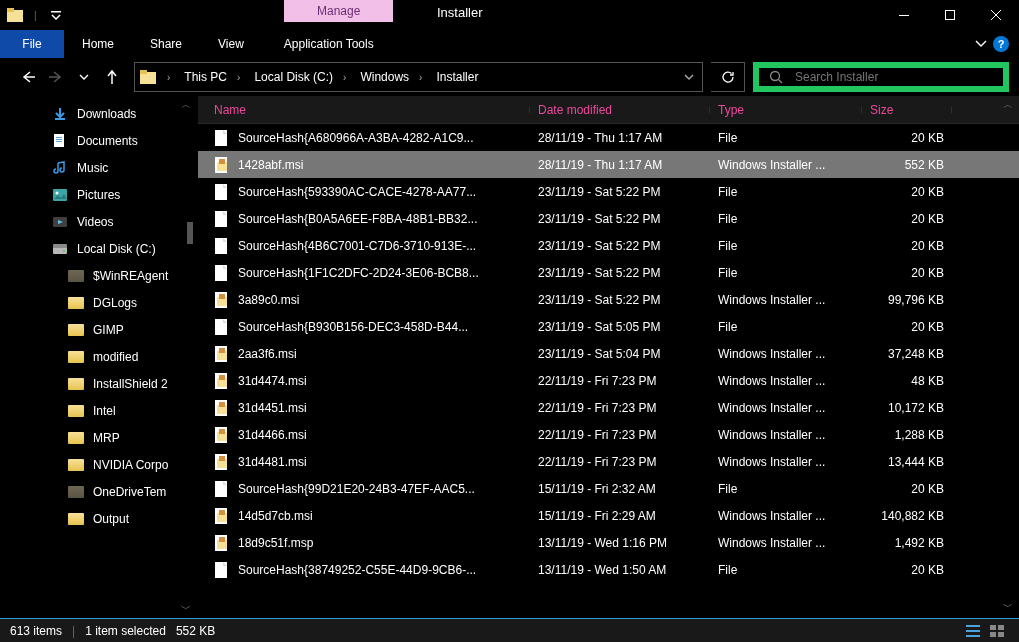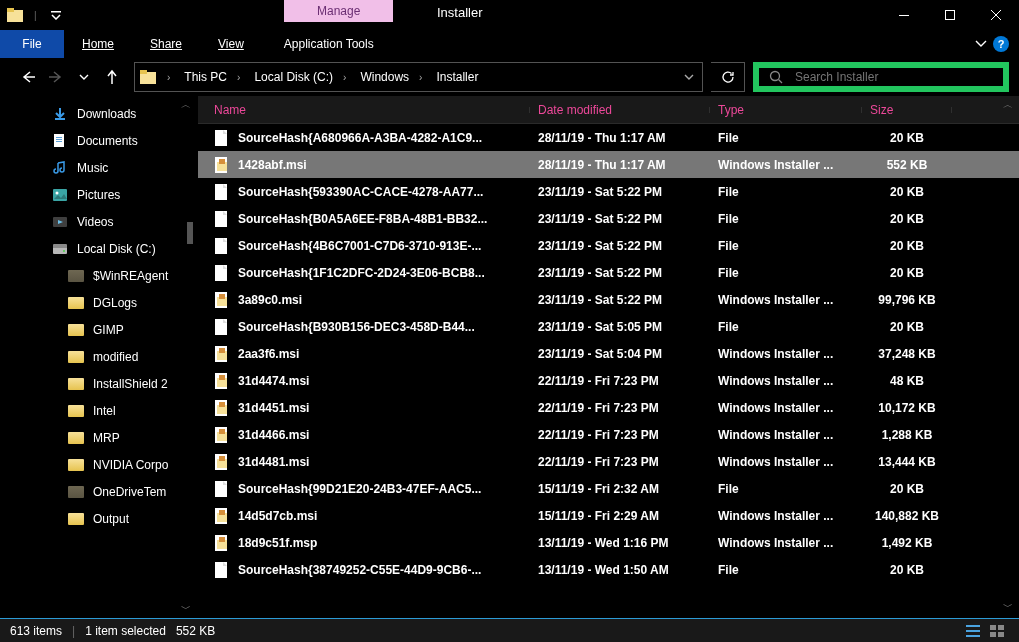--- a/index.html
+++ b/index.html
@@ -12,21 +12,21 @@
   .qat-divider { color: #666; padding: 0 4px; font-size:10px; align-self:center;}
   .manage-tab-wrap { position:absolute; left:284px; top:0; }
   .manage-tab { background: #f1bfe8; color:#6b2f73; font-size:12px; padding: 4px 33px; }
   .title-label { position:absolute; left:437px; top:5px; font-size:13px; }
   .win-controls { margin-left:auto; display:flex; }
   .win-btn { width:46px; height:30px; display:flex; align-items:center; justify-content:center; }
 
   
   .menubar { height: 28px; display:flex; align-items:stretch; }
   .file-btn { background:#0f4aa8; color:#fff; width:64px; display:flex; align-items:center; justify-content:center; font-size:12px; }
-  .menu-item { padding: 0 18px; display:flex; align-items:center; font-size:12px;text-decoration:underline; }
+  .menu-item { padding: 0 18px; display:flex; align-items:center; font-size:12px; }
   .app-tools { color:#fff; padding:0 22px; display:flex; align-items:center; font-size:12px; }
   .menu-right { margin-left:auto; display:flex; align-items:center; gap:6px; padding-right:10px; }
   .help-circle { width:16px; height:16px; border-radius:50%; background:#0078d7; color:#fff; display:flex; align-items:center; justify-content:center; font-size:11px; font-weight:bold; }
 
   
   .navbar { height: 38px; display:flex; align-items:center; padding: 4px 10px 4px 14px; gap:0; }
   .nav-arrow { width:28px; height:28px; display:flex; align-items:center; justify-content:center; color:#fff; }
   .nav-arrow.disabled { color:#555; }
   .breadcrumb-bar { flex:1; height:30px; border:1px solid #535353; display:flex; align-items:center; margin:0 8px; }
   .bc-icon { width:26px; display:flex; align-items:center; justify-content:center; }
@@ -55,27 +55,27 @@
   
   .content { flex:1; position:relative; overflow:hidden; }
   .cols-header { height:28px; display:flex; align-items:center; border-bottom:1px solid #2a2a2a; background:#191919; padding-left:8px;}
   .col-h { font-size:12px; color:#ec4899; padding: 0 8px; position:relative; }
   .col-h.name { width: 324px; }
   .col-h.date { width: 180px; }
   .col-h.type { width: 152px; }
   .col-h.size { width: 90px; text-align:left;}
   .col-h::after{ content:""; position:absolute; right:0; top:4px; bottom:4px; width:1px; background:#2f2f2f;}
   .rows { overflow:hidden; height: calc(100% - 28px); position:relative;}
-  .row { height:27px; display:flex; align-items:center; padding-left:8px; font-size:12px;font-weight:bold; }
+  .row { height:27px; display:flex; align-items:center; padding-left:8px; font-size:12px; }
   .row.selected { background:#777777; }
   .cell { padding:0 8px; white-space:nowrap; overflow:hidden; text-overflow:ellipsis; }
   .cell.name { width:324px; display:flex; align-items:center; gap:8px; }
   .cell.date { width:180px; }
   .cell.type { width:152px; }
-  .cell.size { width:90px; text-align:center; }
+  .cell.size { width:90px; text-align:right; }
   .file-ic { width:16px; height:18px; flex-shrink:0; }
 
   
   .statusbar { height:24px; background:#191919; border-top:1px solid #2c9bd6; display:flex; align-items:center; padding:0 10px; font-size:12px; gap:10px;}
   .status-sep { color:#666; }
   .status-right { margin-left:auto; display:flex; }
   .view-toggle { width:24px; height:20px; display:flex; align-items:center; justify-content:center;}
 
   .content-scroll-up, .content-scroll-down { position:absolute; right:4px; width:14px; height:14px; color:#888; font-size:10px; display:flex; align-items:center; justify-content:center;}
   .content-scroll-up { top:2px; }

